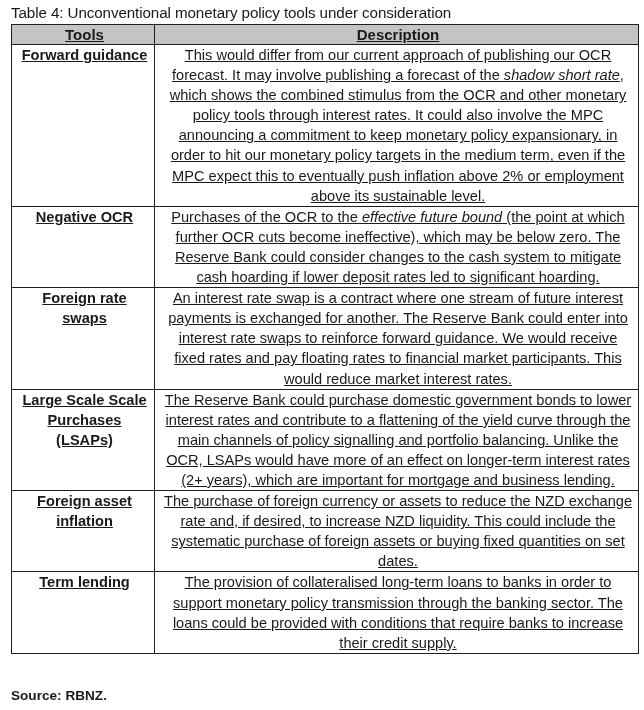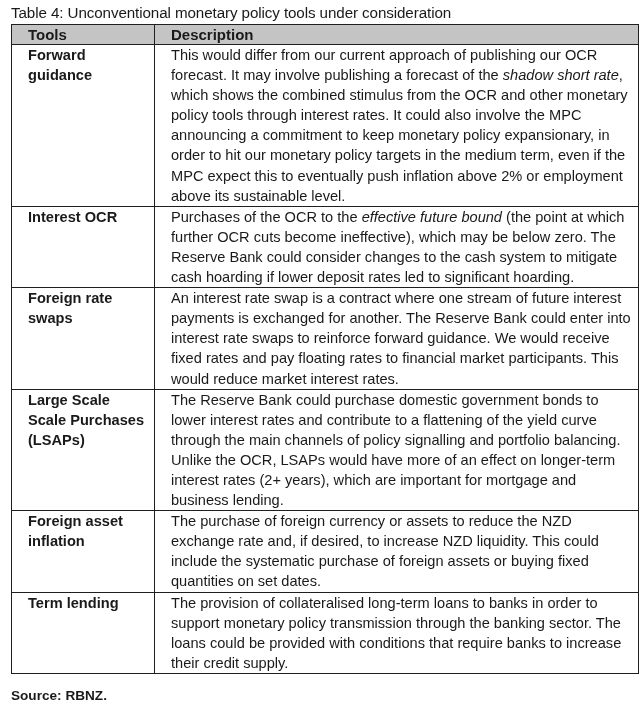--- a/index.html
+++ b/index.html
@@ -30,22 +30,23 @@
       top: 24px;
       width: 627px;
       border-collapse: collapse;
       table-layout: fixed;
     }
     table.tools th, table.tools td {
       border: 1.4px solid #1f1f1f;
       vertical-align: top;
       font-size: 14.6px;
       line-height: 20.1px;
-      padding: 0 4px 0 16px;
-      text-align: left;
+      padding: 0 4px 0 7px;
+      text-align: center;
+      text-decoration: underline;
     }
     table.tools th {
       background: #c4c4c4;
       font-weight: bold;
       font-size: 15px;
       line-height: 19px;
       padding-top: 0;
       padding-bottom: 0;
     }
     table.tools col.c1 { width: 143px; }
@@ -80,21 +81,21 @@
       <th>Tools</th>
       <th>Description</th>
     </tr>
   </thead>
   <tbody>
     <tr>
       <td class="tool">Forward guidance</td>
       <td class="desc"><span>This would differ from our current approach of publishing our OCR forecast. It may involve publishing a forecast of the </span><i>shadow short rate</i><span>, which shows the combined stimulus from the OCR and other monetary policy tools through interest rates. It could also involve the MPC announcing a commitment to keep monetary policy expansionary, in order to hit our monetary policy targets in the medium term, even if the MPC expect this to eventually push inflation above 2% or employment above its sustainable level.</span></td>
     </tr>
     <tr>
-      <td class="tool">Interest OCR</td>
+      <td class="tool">Negative OCR</td>
       <td class="desc"><span>Purchases of the OCR to the </span><i>effective future bound</i><span> (the point at which further OCR cuts become ineffective), which may be below zero. The Reserve Bank could consider changes to the cash system to mitigate cash hoarding if lower deposit rates led to significant hoarding.</span></td>
     </tr>
     <tr>
       <td class="tool">Foreign rate swaps</td>
       <td class="desc"><span>An interest rate swap is a contract where one stream of future interest payments is exchanged for another. The Reserve Bank could enter into interest rate swaps to reinforce forward guidance. We would receive fixed rates and pay floating rates to financial market participants. This would reduce market interest rates.</span></td>
     </tr>
     <tr>
       <td class="tool">Large Scale Scale Purchases (LSAPs)</td>
       <td class="desc"><span>The Reserve Bank could purchase domestic government bonds to lower interest rates and contribute to a flattening of the yield curve through the main channels of policy signalling and portfolio balancing. Unlike the OCR, LSAPs would have more of an effect on longer-term interest rates (2+ years), which are important for mortgage and business lending.</span></td>
     </tr>

